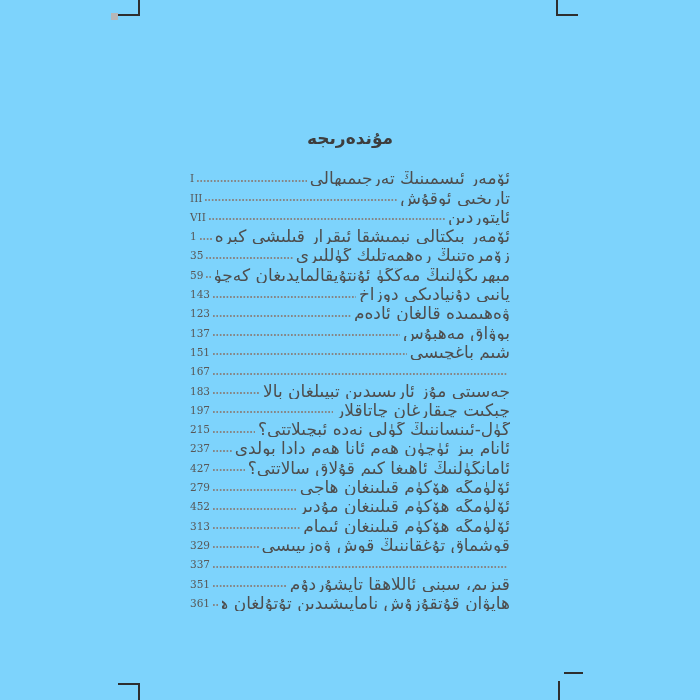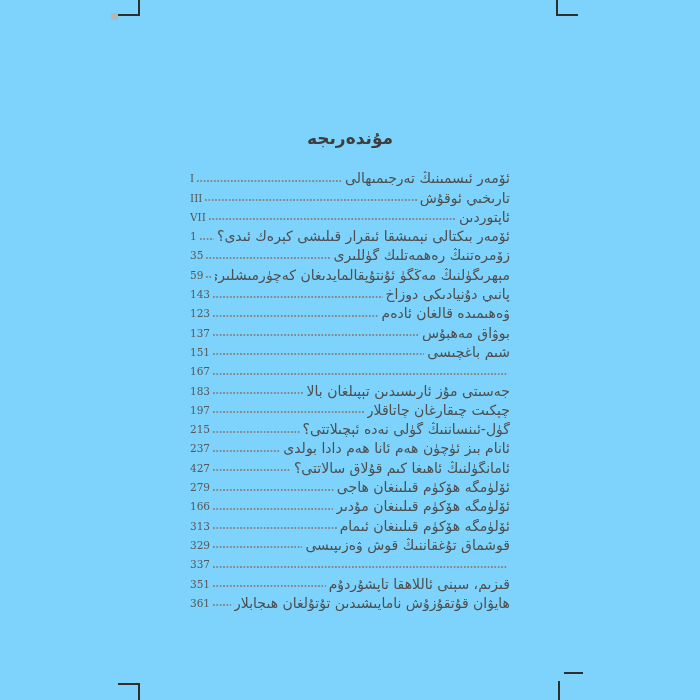--- a/index.html
+++ b/index.html
@@ -48,21 +48,21 @@
     direction: rtl;
   }
   .row {
     display: flex;
     align-items: flex-end;
     height: 19.3px;
     direction: rtl;
   }
   .row .t {
     white-space: nowrap;
-    font-size: 14px;
+    font-size: 17px;
     color: #4e4e4e;
     line-height: 15px;
     overflow: hidden;
     max-width: 295px;
   }
   .row .n {
     white-space: nowrap;
     font-size: 10.5px;
     color: #585858;
     line-height: 15px;
@@ -198,21 +198,21 @@
 
       <div class="row">
         <span class="t">ئۆلۈمگە ھۆكۈم قىلىنغان ھاجى</span>
         <span class="dots"></span>
         <span class="n">279</span>
       </div>
 
       <div class="row">
         <span class="t">ئۆلۈمگە ھۆكۈم قىلىنغان مۇدىر</span>
         <span class="dots"></span>
-        <span class="n">166</span>
+        <span class="n">452</span>
       </div>
 
       <div class="row">
         <span class="t">ئۆلۈمگە ھۆكۈم قىلىنغان ئىمام</span>
         <span class="dots"></span>
         <span class="n">313</span>
       </div>
 
       <div class="row">
         <span class="t">قوشماق تۇغقاننىڭ قوش ۋەزىپىسى</span>

